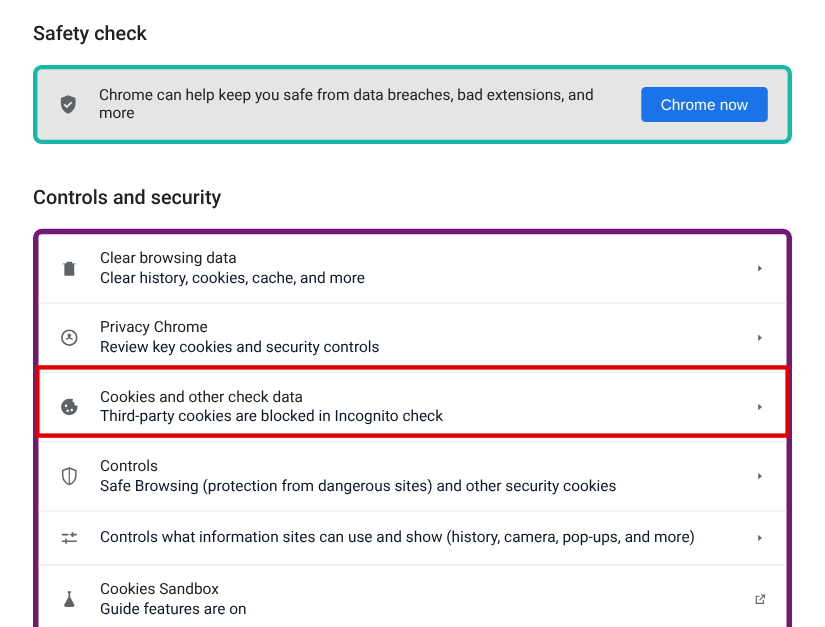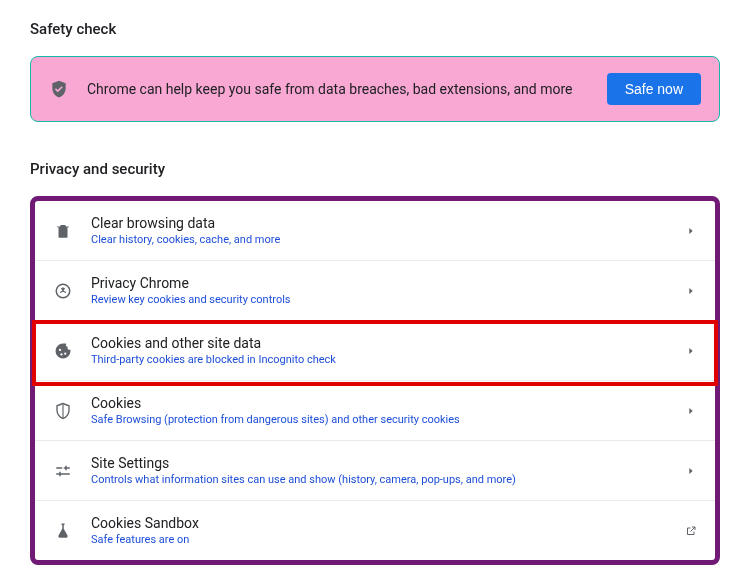--- a/index.html
+++ b/index.html
@@ -5,29 +5,29 @@
     * { box-sizing: border-box; margin: 0; padding: 0; }
     body {
       font-family: Roboto, "Segoe UI", Arial, sans-serif;
       background: #fff;
       width: 750px;
       height: 570px;
       padding: 20px 30px;
       color: #202124;
     }
     .section-header {
-      font-size: 15px;
+      font-size: 18px;
       font-weight: 500;
       color: #202124;
       margin-bottom: 18px;
     }
     .card {
-      border: 1px solid #14b8a6;
+      border: 4px solid #14b8a6;
       border-radius: 8px;
-      background: #f9a8d4;
+      background: #e5e5e5;
     }
     .safety-card {
       display: flex;
       align-items: center;
       padding: 16px 18px;
       gap: 18px;
       margin-bottom: 38px;
     }
     .safety-text {
       flex: 1;
@@ -69,22 +69,22 @@
       flex-shrink: 0;
       color: #5f6368;
     }
     .row-body { flex: 1; }
     .row-title {
       font-size: 14px;
       color: #202124;
       margin-bottom: 2px;
     }
     .row-sub {
-      font-size: 11px;
-      color: #1d4ed8;
+      font-size: 14px;
+      color: #0f172a;
     }
     .row-caret {
       width: 12px;
       display: flex;
       align-items: center;
       justify-content: center;
       color: #5f6368;
     }
     .highlight-box {
       position: absolute;
@@ -99,24 +99,24 @@
 
 <div class="section-header">Safety check</div>
 
 <div class="card safety-card">
   <span class="row-icon">
     <svg viewBox="0 0 24 24" width="20" height="20" fill="#5f6368">
         <path d="M12 2 4 5v6c0 5 3.4 9.7 8 11 4.6-1.3 8-6 8-11V5l-8-3zM10.5 16 7 12.5l1.4-1.4 2.1 2.1 4.6-4.6L16.5 10l-6 6z"></path>
       </svg>
   </span>
   <div class="safety-text">Chrome can help keep you safe from data breaches, bad extensions, and more</div>
-  <button class="check-now-btn">Safe now</button>
+  <button class="check-now-btn">Chrome now</button>
 </div>
 
-<div class="section-header">Privacy and security</div>
+<div class="section-header">Controls and security</div>
 
 <div class="privacy-list">
 
   <div class="row">
     <span class="row-icon">
       <svg viewBox="0 0 24 24" width="18" height="18" fill="#5f6368">
           <path d="M6 7h12v13a1 1 0 0 1-1 1H7a1 1 0 0 1-1-1V7zm3-3h6l1 2h4v1H4V6h4l1-2z"></path>
         </svg>
     </span>
     <div class="row-body">
@@ -148,74 +148,73 @@
     </span>
   </div>
 
   <div class="row" id="row-cookies">
     <span class="row-icon">
       <svg viewBox="0 0 24 24" width="18" height="18" fill="#5f6368">
           <path d="M12 2a10 10 0 1 0 10 10c0-.7-.1-1.3-.2-2-1 .6-2.3.5-3.1-.3-.9-.9-.9-2.3-.1-3.2-1.3.1-2.5-.8-2.7-2.1-.1-.9.2-1.7.9-2.2C15 2.1 13.5 2 12 2zm-4 7a1.5 1.5 0 1 1 0 3 1.5 1.5 0 0 1 0-3zm2 6a1.5 1.5 0 1 1 0 3 1.5 1.5 0 0 1 0-3zm5-1a1.5 1.5 0 1 1 0 3 1.5 1.5 0 0 1 0-3z"></path>
         </svg>
     </span>
     <div class="row-body">
-      <div class="row-title">Cookies and other site data</div>
+      <div class="row-title">Cookies and other check data</div>
       <div class="row-sub">Third-party cookies are blocked in Incognito check</div>
     </div>
     <span class="row-caret">
       <svg viewBox="0 0 24 24" width="10" height="10" fill="#5f6368">
           <path d="M8 5l8 7-8 7z"></path>
         </svg>
     </span>
   </div>
 
   <div class="row">
     <span class="row-icon">
       <svg viewBox="0 0 24 24" width="18" height="18" fill="none" stroke="#5f6368" stroke-width="1.8">
           <path d="M12 2 4 5v6c0 5 3.4 9.7 8 11 4.6-1.3 8-6 8-11V5l-8-3z"></path>
           <path d="M12 3v18" stroke-width="1.5"></path>
         </svg>
     </span>
     <div class="row-body">
-      <div class="row-title">Cookies</div>
+      <div class="row-title">Controls</div>
       <div class="row-sub">Safe Browsing (protection from dangerous sites) and other security cookies</div>
     </div>
     <span class="row-caret">
       <svg viewBox="0 0 24 24" width="10" height="10" fill="#5f6368">
           <path d="M8 5l8 7-8 7z"></path>
         </svg>
     </span>
   </div>
 
   <div class="row">
     <span class="row-icon">
       <svg viewBox="0 0 24 24" width="18" height="18" fill="#5f6368">
           <path d="M3 7h8v2H3zM13 7h2V5h2v2h4v2h-4v2h-2V9h-2zM3 15h4v2H3zM9 15h12v2H9zM7 13h2v6H7z"></path>
         </svg>
     </span>
     <div class="row-body">
-      <div class="row-title">Site Settings</div>
       <div class="row-sub">Controls what information sites can use and show (history, camera, pop-ups, and more)</div>
     </div>
     <span class="row-caret">
       <svg viewBox="0 0 24 24" width="10" height="10" fill="#5f6368">
           <path d="M8 5l8 7-8 7z"></path>
         </svg>
     </span>
   </div>
 
   <div class="row">
     <span class="row-icon">
       <svg viewBox="0 0 24 24" width="18" height="18" fill="#5f6368">
           <path d="M10 2h4v2h-1v5l5 9a2 2 0 0 1-1.7 3H7.7A2 2 0 0 1 6 18l5-9V4h-1V2z"></path>
         </svg>
     </span>
     <div class="row-body">
       <div class="row-title">Cookies Sandbox</div>
-      <div class="row-sub">Safe features are on</div>
+      <div class="row-sub">Guide features are on</div>
     </div>
     <span class="row-caret">
       <svg viewBox="0 0 24 24" width="16" height="16" fill="none" stroke="#5f6368" stroke-width="2">
           <path d="M18 13v6H5V6h6M14 4h6v6M20 4l-9 9"></path>
         </svg>
     </span>
   </div>
 
   <div class="highlight-box" id="highlight" style="top: 119px; height: 66px;"></div>
 </div>

